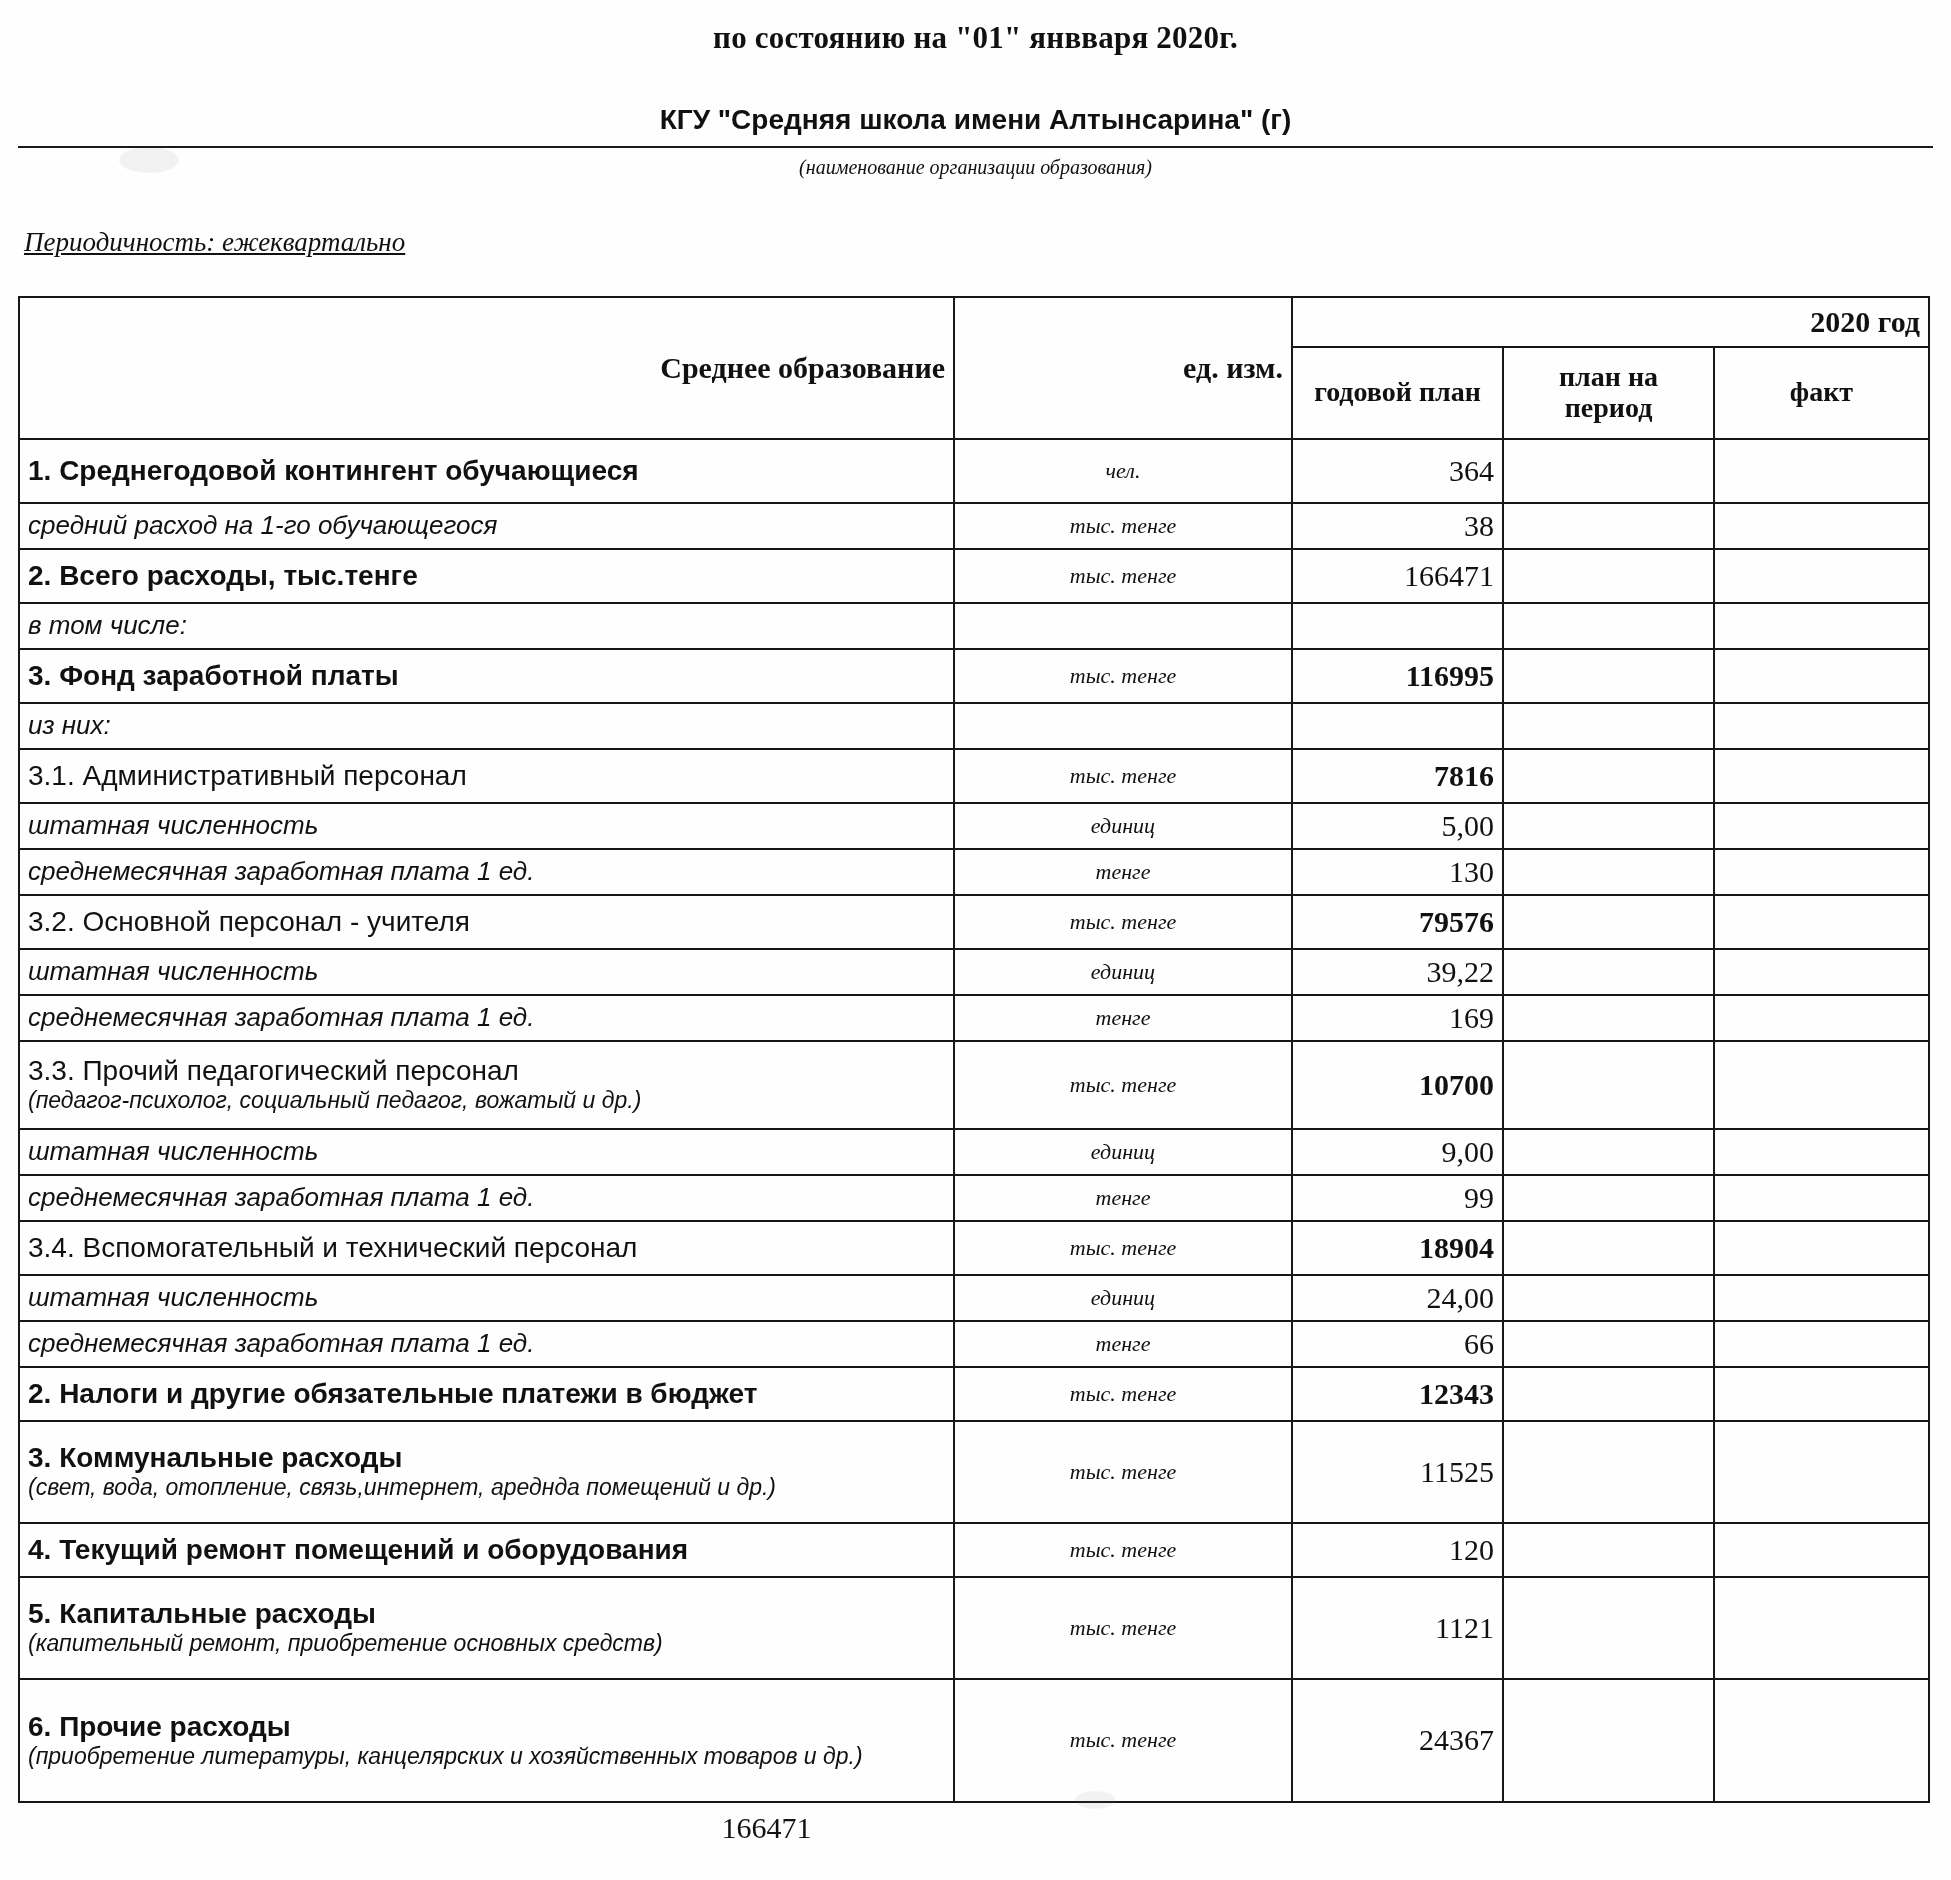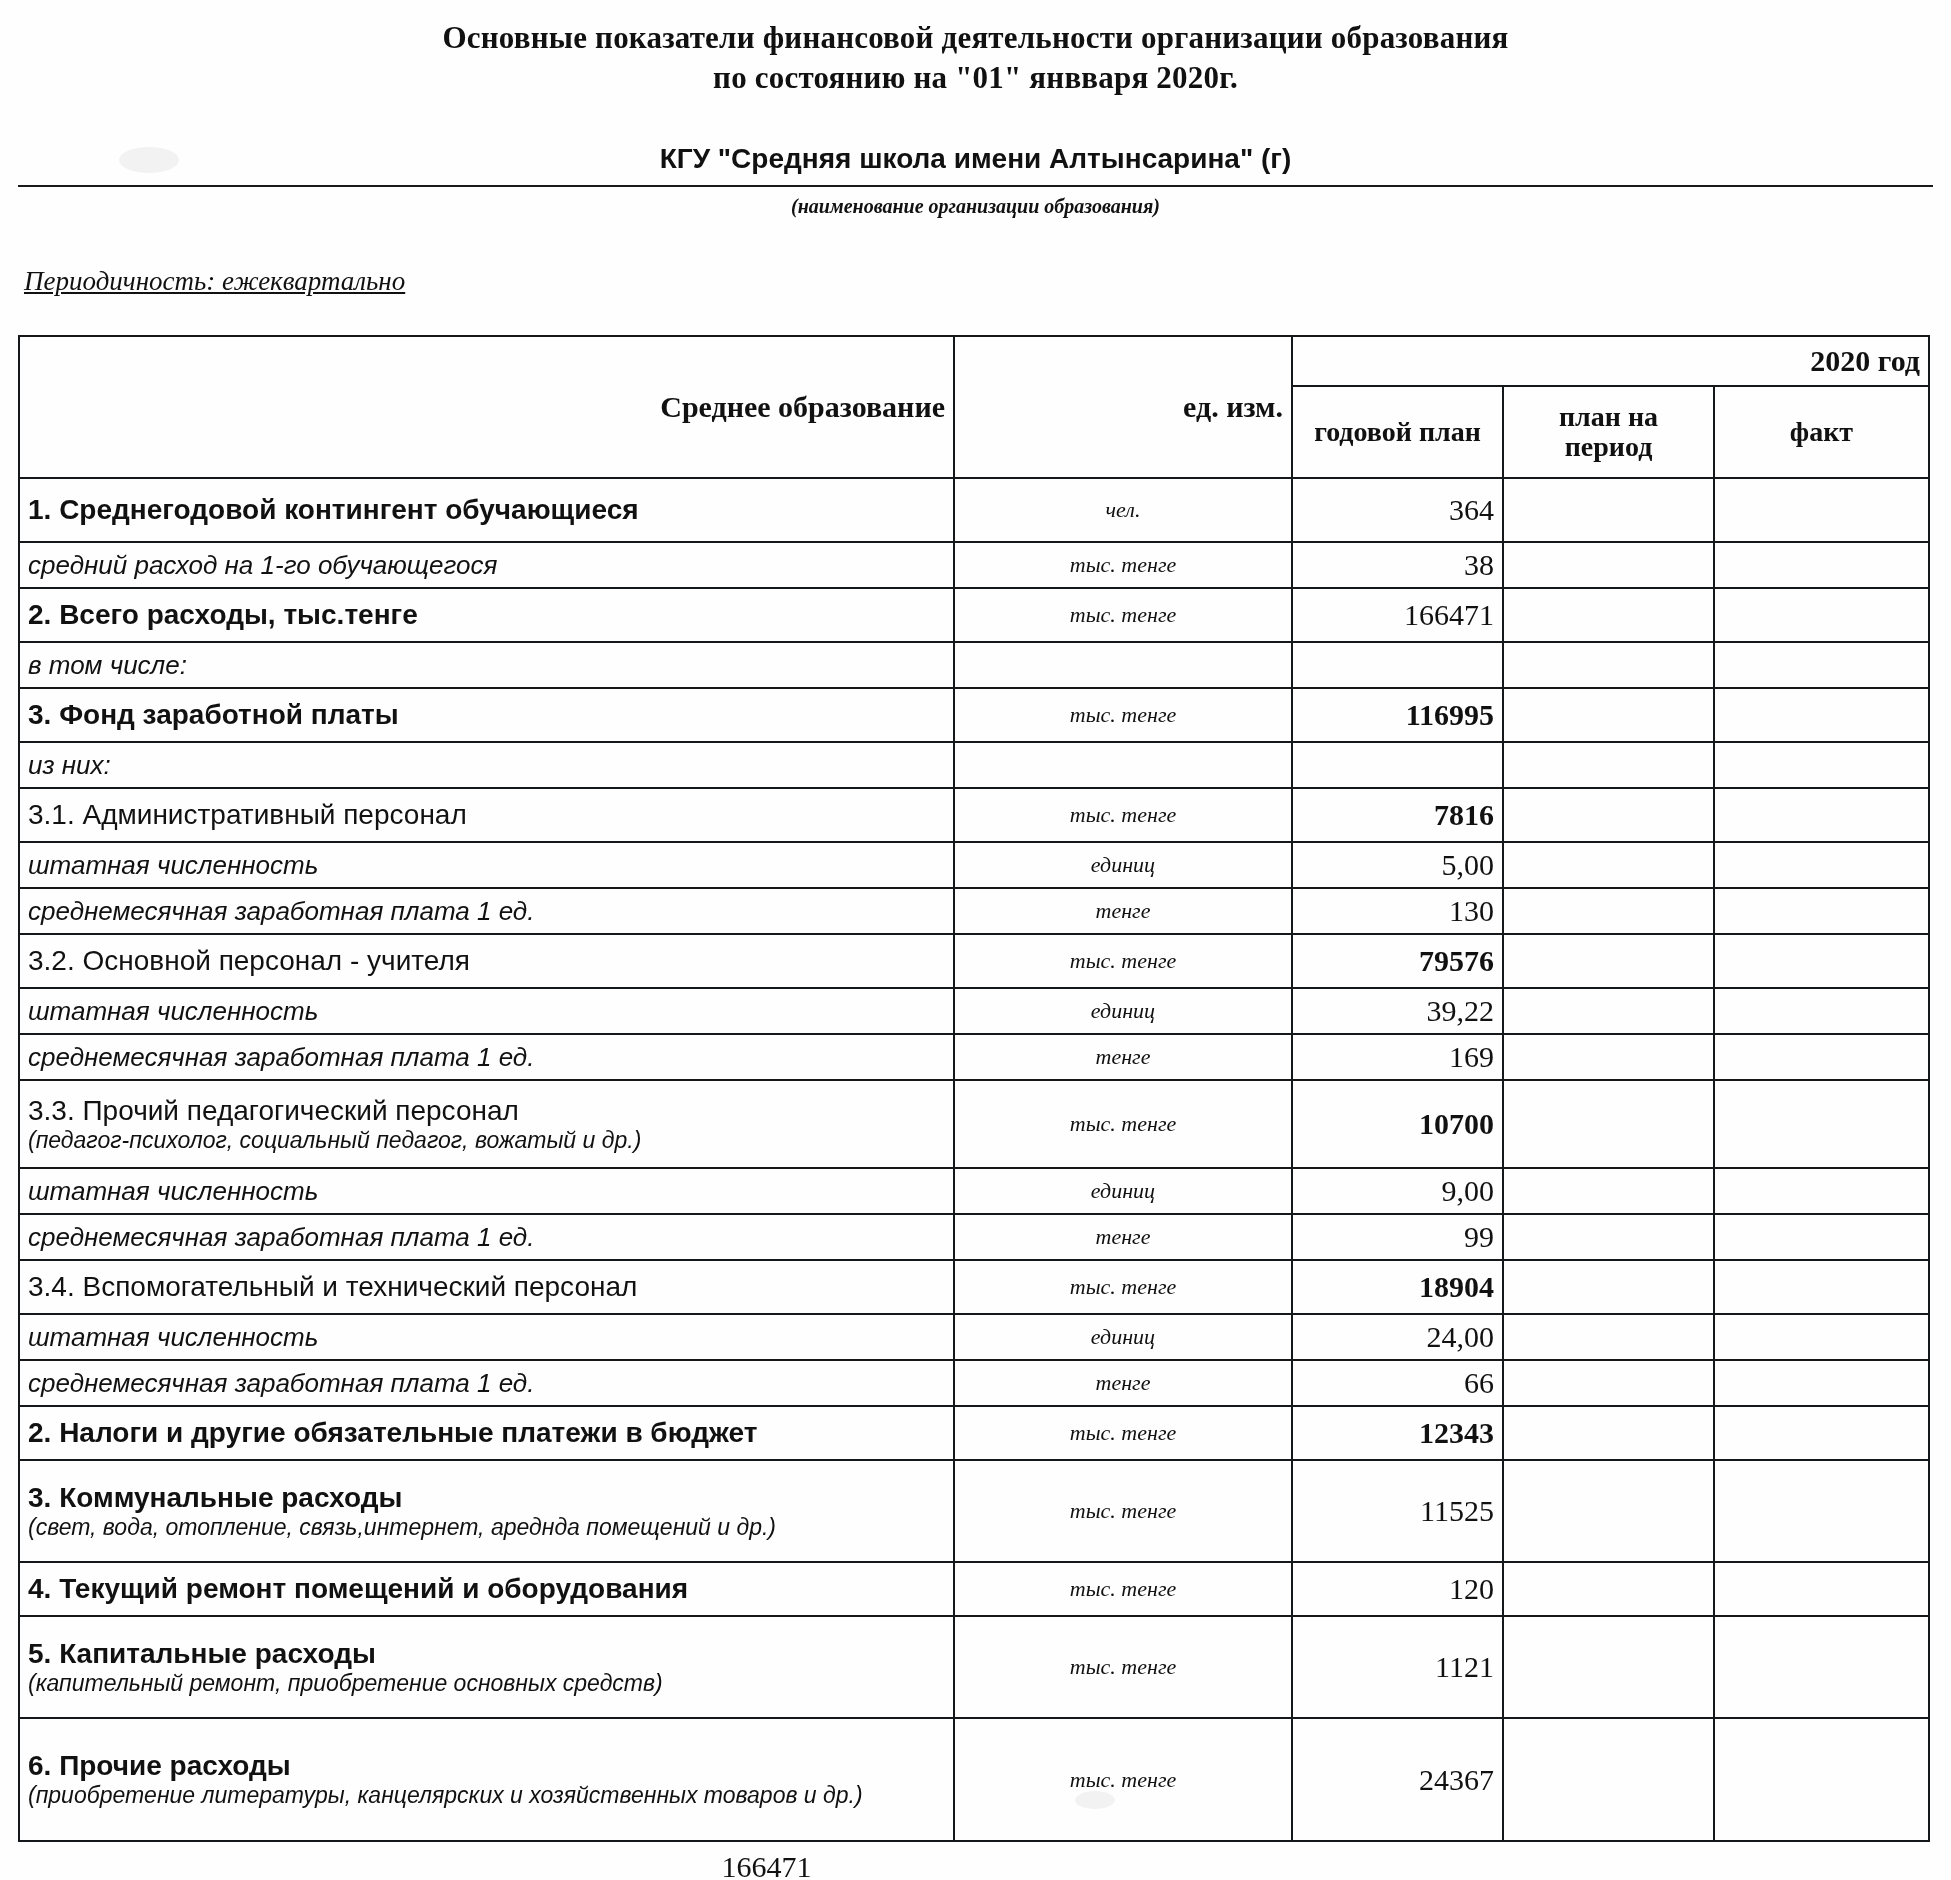--- a/index.html
+++ b/index.html
@@ -43,21 +43,20 @@
   .org-rule {
     border-bottom: 2px solid #1a1a1a;
     margin: 10px 18px 0 18px;
   }
   .org-caption {
     text-align: center;
     font-style: italic;
     font-size: 20px;
     margin-top: 8px;
     font-family: "Liberation Serif", serif;
-    font-weight: bold;
   }
   .periodicity {
     margin: 48px 0 0 24px;
     font-style: italic;
     font-size: 27px;
     text-decoration: underline;
     display: inline-block;
     font-family: "Liberation Serif", serif;
     text-align: right;
   }
@@ -150,21 +149,20 @@
 </style>
 </head>
 <body>
 
 <div class="page">
 
   <div class="smudge" style="left:119px; top:147px; width:60px; height:26px;"></div>
   <div class="smudge" style="left:1075px; top:1791px; width:40px; height:18px;"></div>
 
   <div class="title-block">
-    <div class="title-line">Основные показатели финансовой деятельности организации образования</div>
     <div class="title-line">по состоянию на "01" янввapя 2020г.</div>
   </div>
 
   <div class="org-line">КГУ "Средняя школа имени Алтынсарина" (г)</div>
   <div class="org-rule"></div>
   <div class="org-caption">(наименование организации образования)</div>
 
   <div class="periodicity">Периодичность: ежеквартально</div>
 
   <table class="main">

